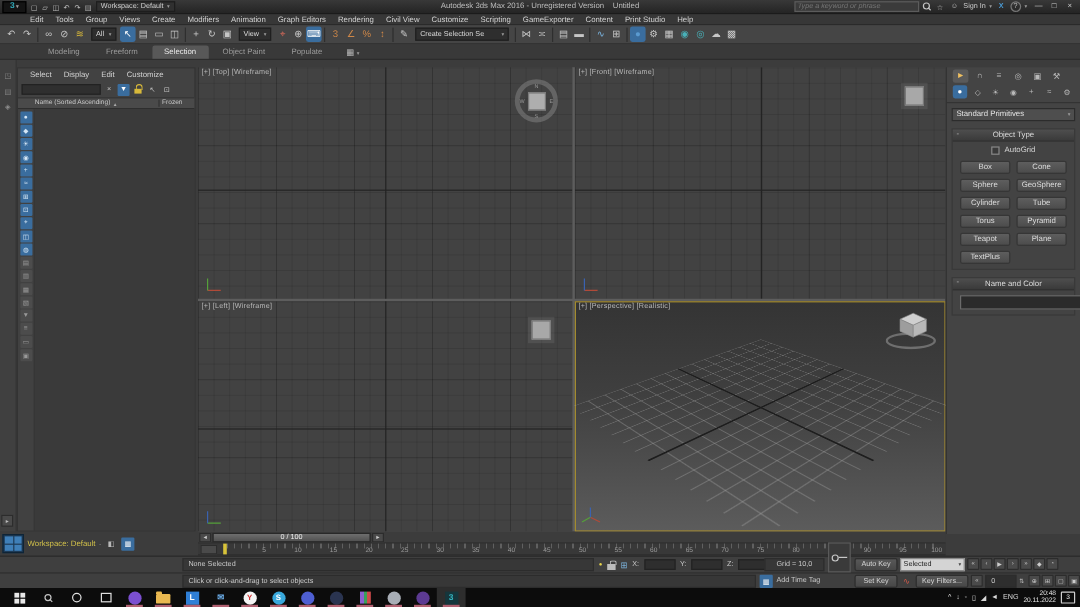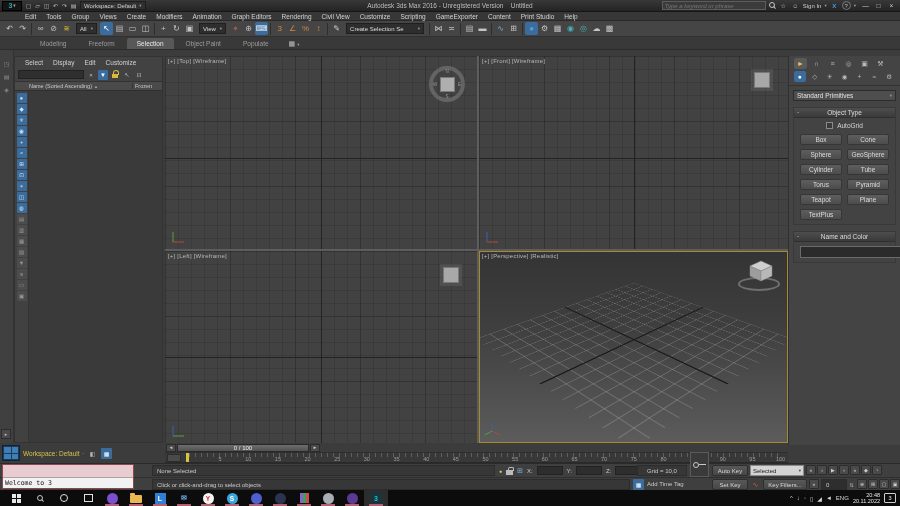--- a/index.html
+++ b/index.html
@@ -783,23 +783,20 @@
         </span>
         <span class="pb-ic ic">
           <span>▢</span>
         </span>
         <span class="pb-ic ic">
           <span>▣</span>
         </span>
       </div>
   </div>
 
-  <div class="welcome abs">
-    <div class="welcome-strip">Welcome to 3</div>
-  </div>
 
   <div class="taskbar abs">
     <span class="tba">
         <span class="winlogo">
           <i></i>
           <i></i>
           <i></i>
           <i></i>
         </span>
       </span>

